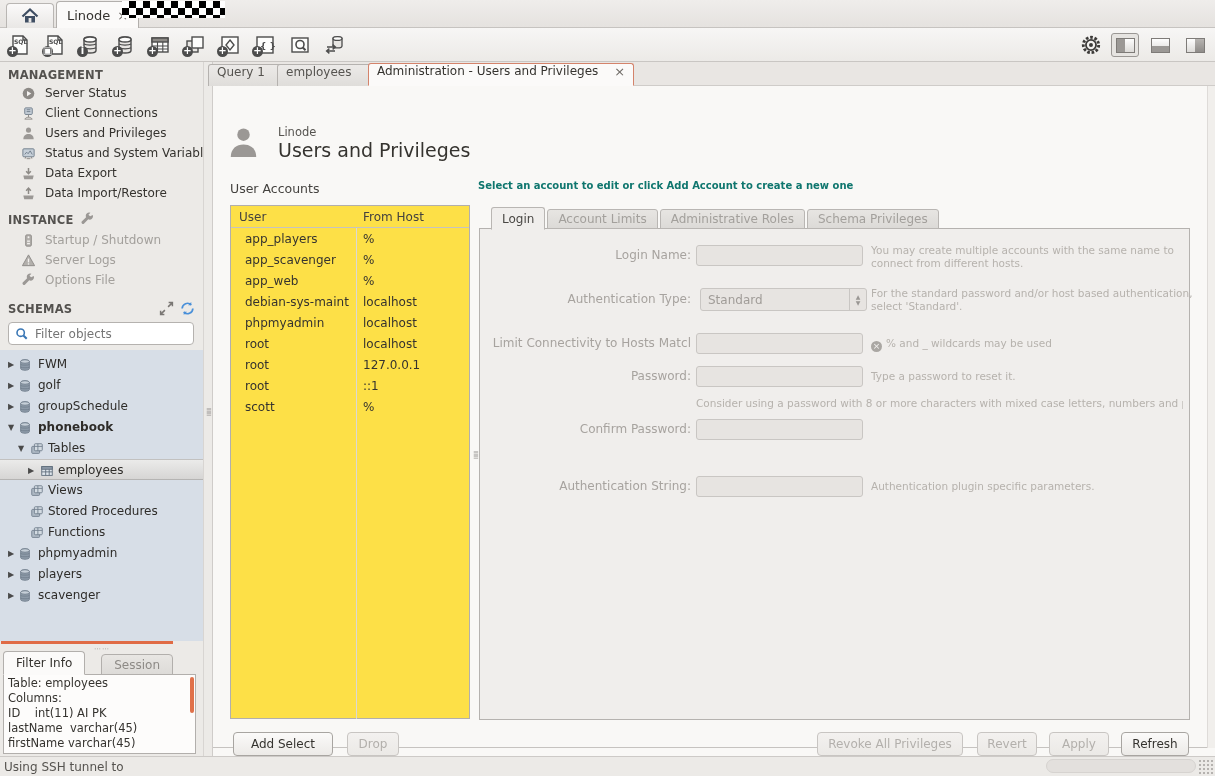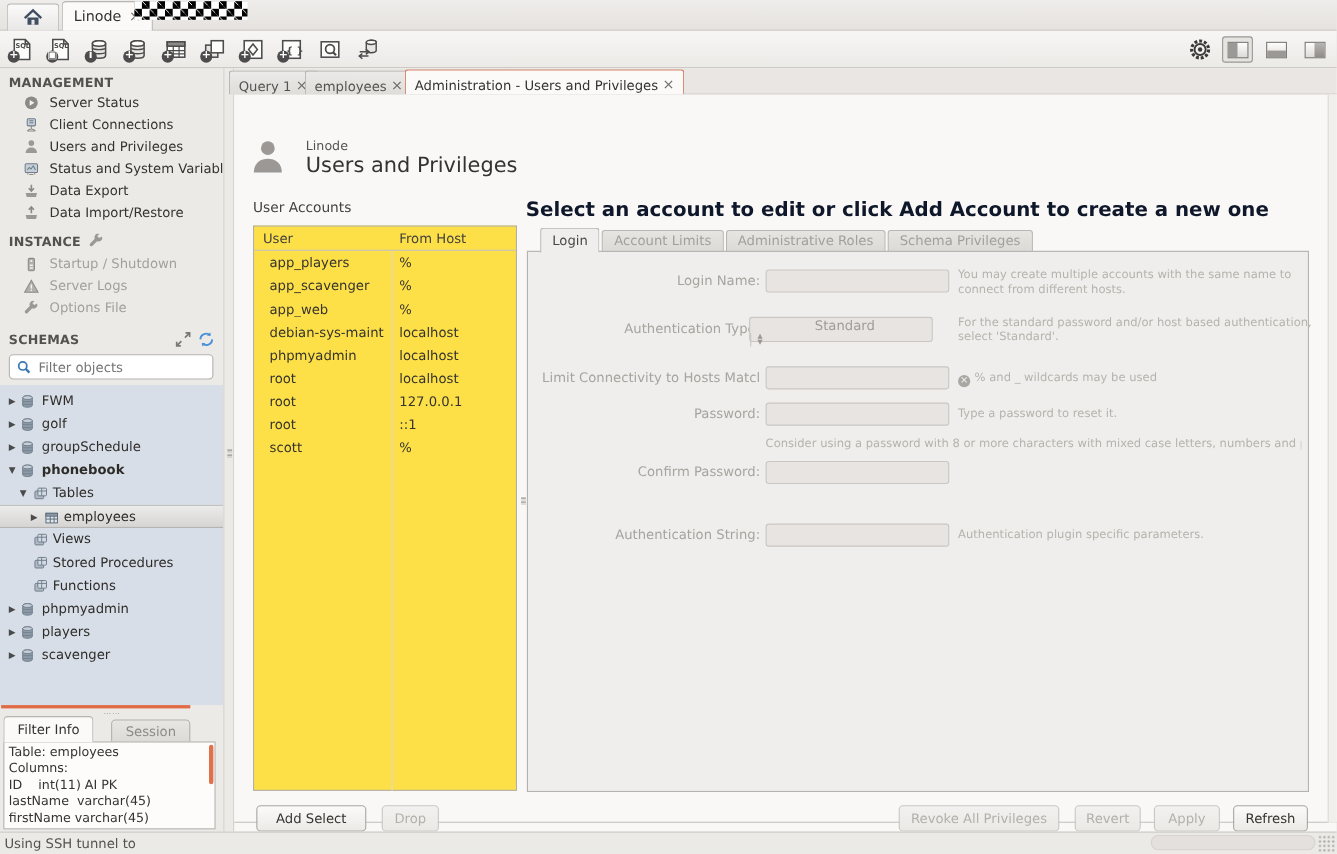--- a/index.html
+++ b/index.html
@@ -84,21 +84,21 @@
     background-image:radial-gradient(#b5b2af 1px, transparent 1.2px); background-size:4px 4px; }
 
   
   #vsplit { position:absolute; left:203px; top:62px; width:10px; height:694px; background:#eceae7;
     border-left:1px solid #d8d5d2; border-right:1px solid #cfccc9; }
   #vsplit .grip { position:absolute; left:2px; top:346px; font-size:7px; color:#9a9794; line-height:4px; }
 
   
   #main { position:absolute; left:213px; top:62px; width:1002px; height:694px; background:#f9f8f6; }
   .etabbar { position:absolute; left:0; top:0; width:1002px; height:24px; background:#e9e6e3; border-bottom:1px solid #cfccc9; }
-  .etab { position:absolute; top:2px; height:22px; padding:0 8px; display:flex; align-items:flex-end; gap:4px;
+  .etab { position:absolute; top:2px; height:22px; padding:0 8px; display:flex; align-items:flex-start; gap:16px;
     font-size:12px; color:#55534f; background:linear-gradient(#eceae8,#dfddda); border:1px solid #b5b2af;
     border-bottom:none; border-radius:3px 3px 0 0; white-space:nowrap; }
   .etab.active { background:#fbfaf9; border:1px solid #d4836b; border-bottom:1px solid #fbfaf9; color:#35332f; height:23px; top:1px; z-index:2; }
 
   #content { position:absolute; left:0; top:24px; width:1002px; height:662px; background:#f9f8f6; border-bottom:1px solid #c6c3c0; }
   #vscroll-track { position:absolute; right:0; top:0; width:8px; height:662px; background:#f1efec; border-left:1px solid #dedbd8; }
 
   .hdr-ico { position:absolute; left:12px; top:36px; width:37px; height:42px; }
   #hdr-conn { position:absolute; left:65px; top:39px; font-size:11.5px; color:#55534f; }
   #hdr-title { position:absolute; left:65px; top:53px; font-size:19px; color:#35332f; }
@@ -108,36 +108,36 @@
   .th-row { position:relative; height:22px; border-bottom:1px solid #c6c3c0; display:flex; align-items:center; }
   .th-row .h1 { padding-left:8px; width:125px; color:#44423f; }
   .th-row .h2 { padding-left:7px; color:#44423f; }
   .col-div { position:absolute; left:125px; top:0; bottom:0; width:1px; background:#dbd8d5; }
   .urow { position:relative; height:21px; display:flex; align-items:center; font-size:12px; color:#35332f; }
   .urow .c1 { padding-left:14px; width:125px; overflow:hidden; white-space:nowrap; }
   .urow .c2 { padding-left:7px; }
 
   #tbl-grip { position:absolute; left:260px; top:365px; font-size:7px; color:#9a9794; line-height:4px; }
 
-  #prompt { position:absolute; left:265px; top:94px; font-size:18px; font-weight:bold; color:#0f172a; }
+  #prompt { position:absolute; left:265px; top:94px; font-size:10px; font-weight:bold; color:#0f766e; }
 
   .dtabs { position:absolute; left:278px; top:121px; height:22px; display:flex; z-index:3; }
   .dtab { height:22px; padding:0 10px; display:flex; align-items:center; font-size:12px;
     border:1px solid #b9b6b3; border-radius:3px 3px 0 0; margin-right:2px; }
   .dtab.active { background:#f0eeec; color:#4a4845; border-bottom:1px solid #f0eeec; height:23px; }
   .dtab.dis { background:linear-gradient(#e7e5e2,#dcdad7); color:#a3a09c; margin-top:2px; height:20px; }
 
   #detail-panel { position:absolute; left:266px; top:142px; width:711px; height:492px; background:#f0eeec; border:1px solid #b5b2af; }
   .frow-label { position:absolute; left:6px; width:205px; text-align:right; font-size:12px; color:#a7a39f;
     white-space:nowrap; overflow:hidden; }
   .finput { position:absolute; left:216px; width:167px; height:21px; background:#e7e4e1; border:1px solid #c9c6c3; border-radius:3px; }
   .fhelp { position:absolute; left:391px; font-size:10.5px; color:#b6b2ad; line-height:13px; }
   .fnote { position:absolute; left:216px; font-size:10.5px; color:#b6b2ad; white-space:nowrap; overflow:hidden; width:487px; }
-  .fselect { position:absolute; left:201px; width:167px; height:23px; background:#e7e4e1; border:1px solid #c9c6c3; border-radius:3px;
-    display:flex; align-items:center;flex-direction:column; }
+  .fselect { position:absolute; left:220px; width:167px; height:23px; background:#e7e4e1; border:1px solid #c9c6c3; border-radius:3px;
+    display:flex; align-items:center; }
   .fselect .val { flex:1; padding-left:7px; font-size:12px; color:#a09c98; }
   .fselect .spin { width:17px; align-self:stretch; border-left:1px solid #c9c6c3; display:flex; flex-direction:column;
     align-items:center; justify-content:center; gap:1px; color:#9a9794; font-size:6px; line-height:6px; }
   .xcirc { display:inline-flex; width:11px; height:11px; border-radius:50%; background:#aaa7a3; color:#f4f2f0;
     font-size:9px; line-height:11px; align-items:center; justify-content:center; margin-right:4px; vertical-align:-2px; }
 
   .btn { position:absolute; height:24px; border-radius:4px; display:flex; align-items:center; justify-content:center;
     font-size:12px; border:1px solid #a8a5a1; background:linear-gradient(#fbfaf9,#eceae7); color:#35332f; }
   .btn.dis { border-color:#c8c5c2; color:#b3b0ac; background:linear-gradient(#f3f1ef,#ebe9e6); }
   svg .fl { fill:#8d9aa8; stroke:#717f8d; stroke-width:1; }

